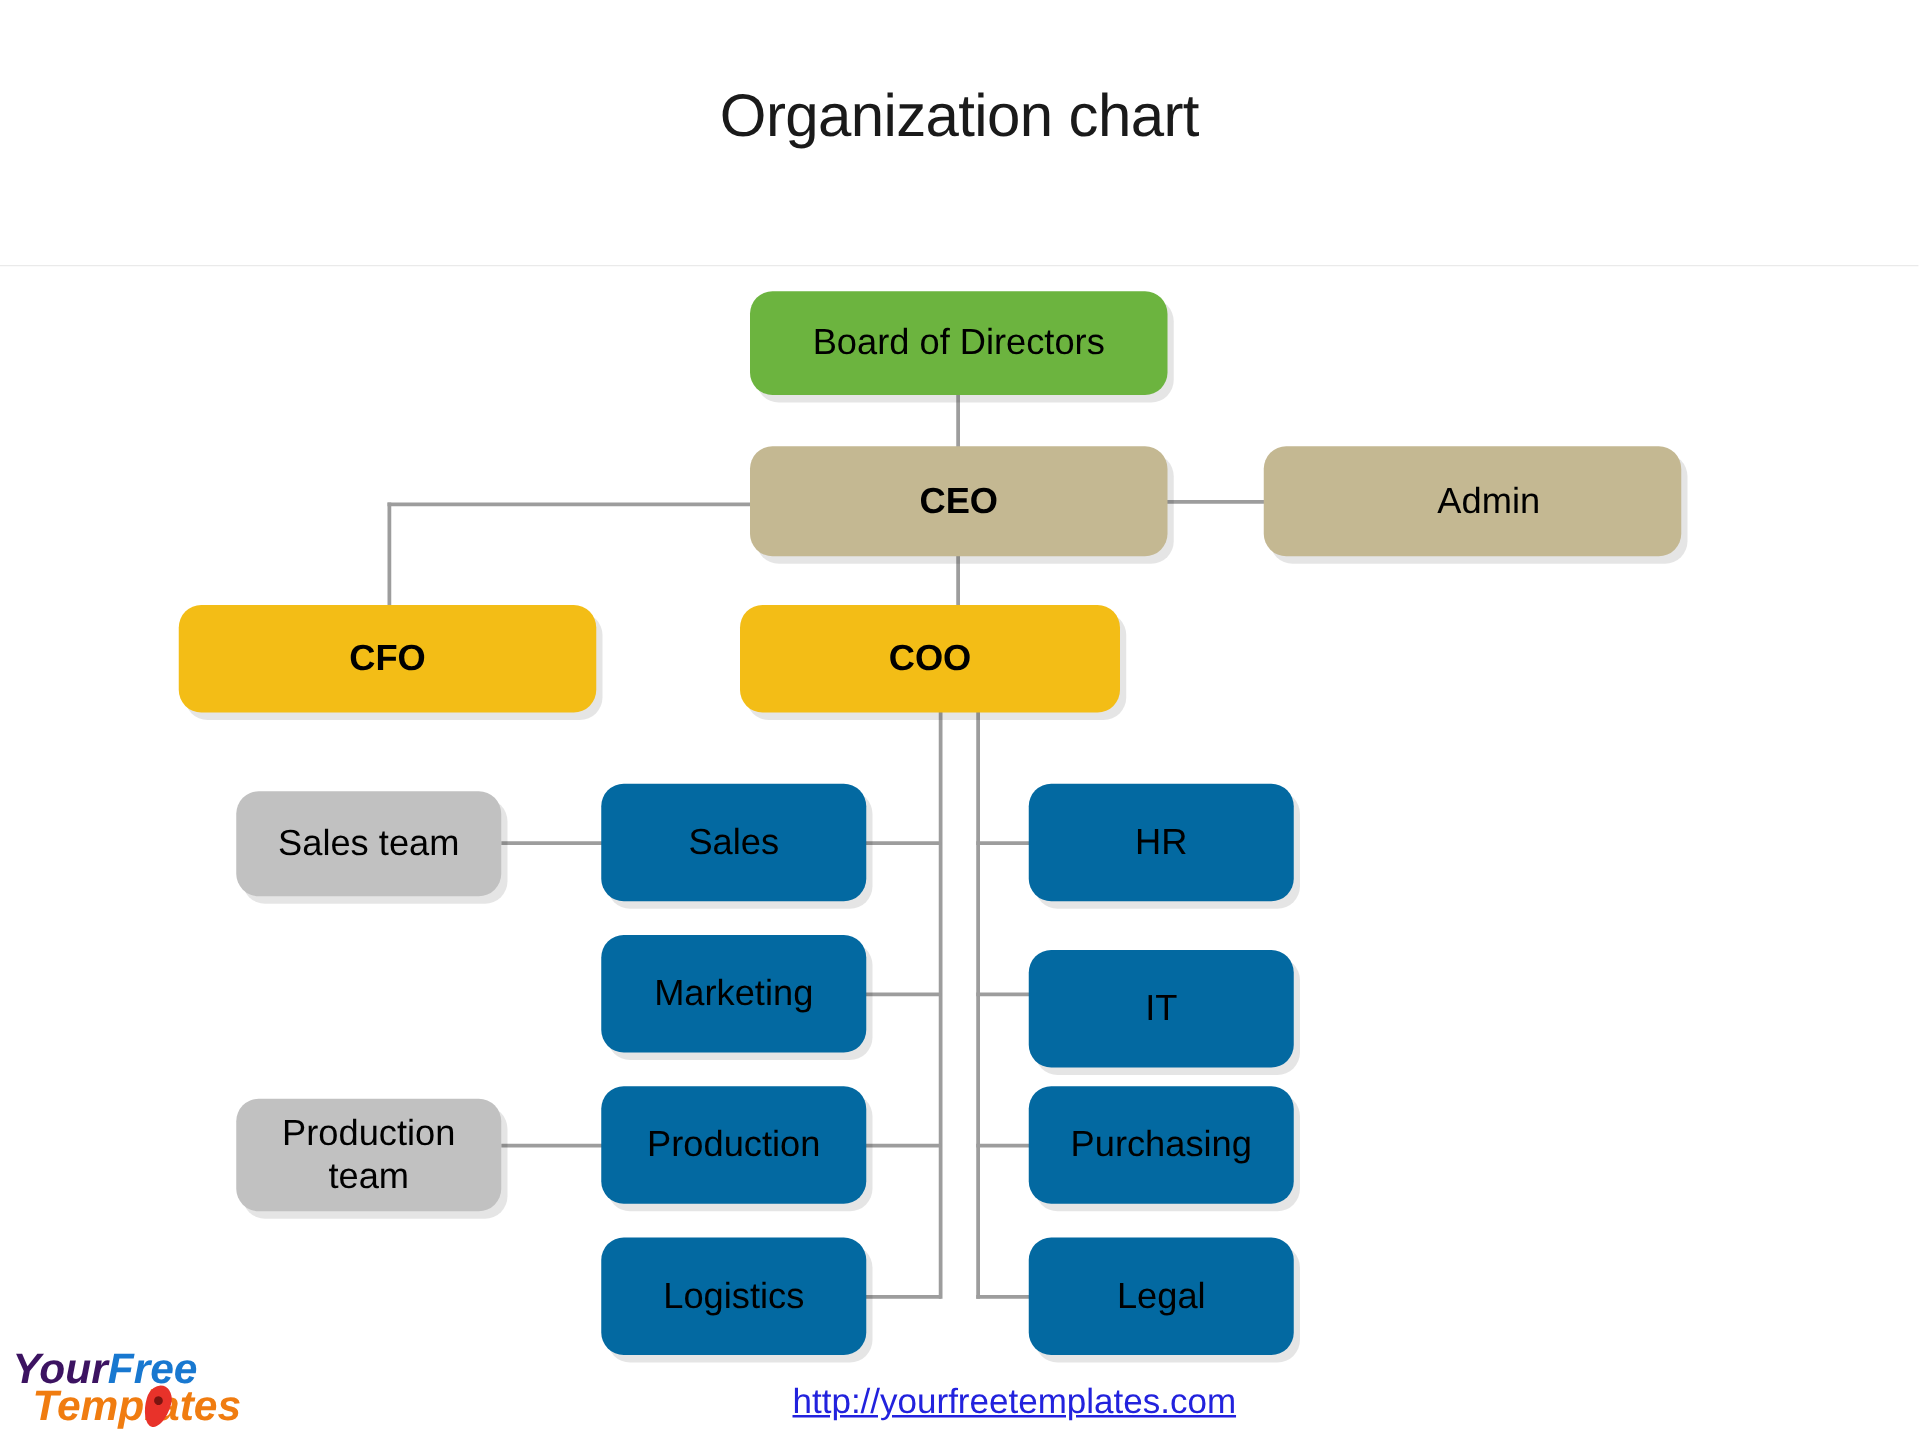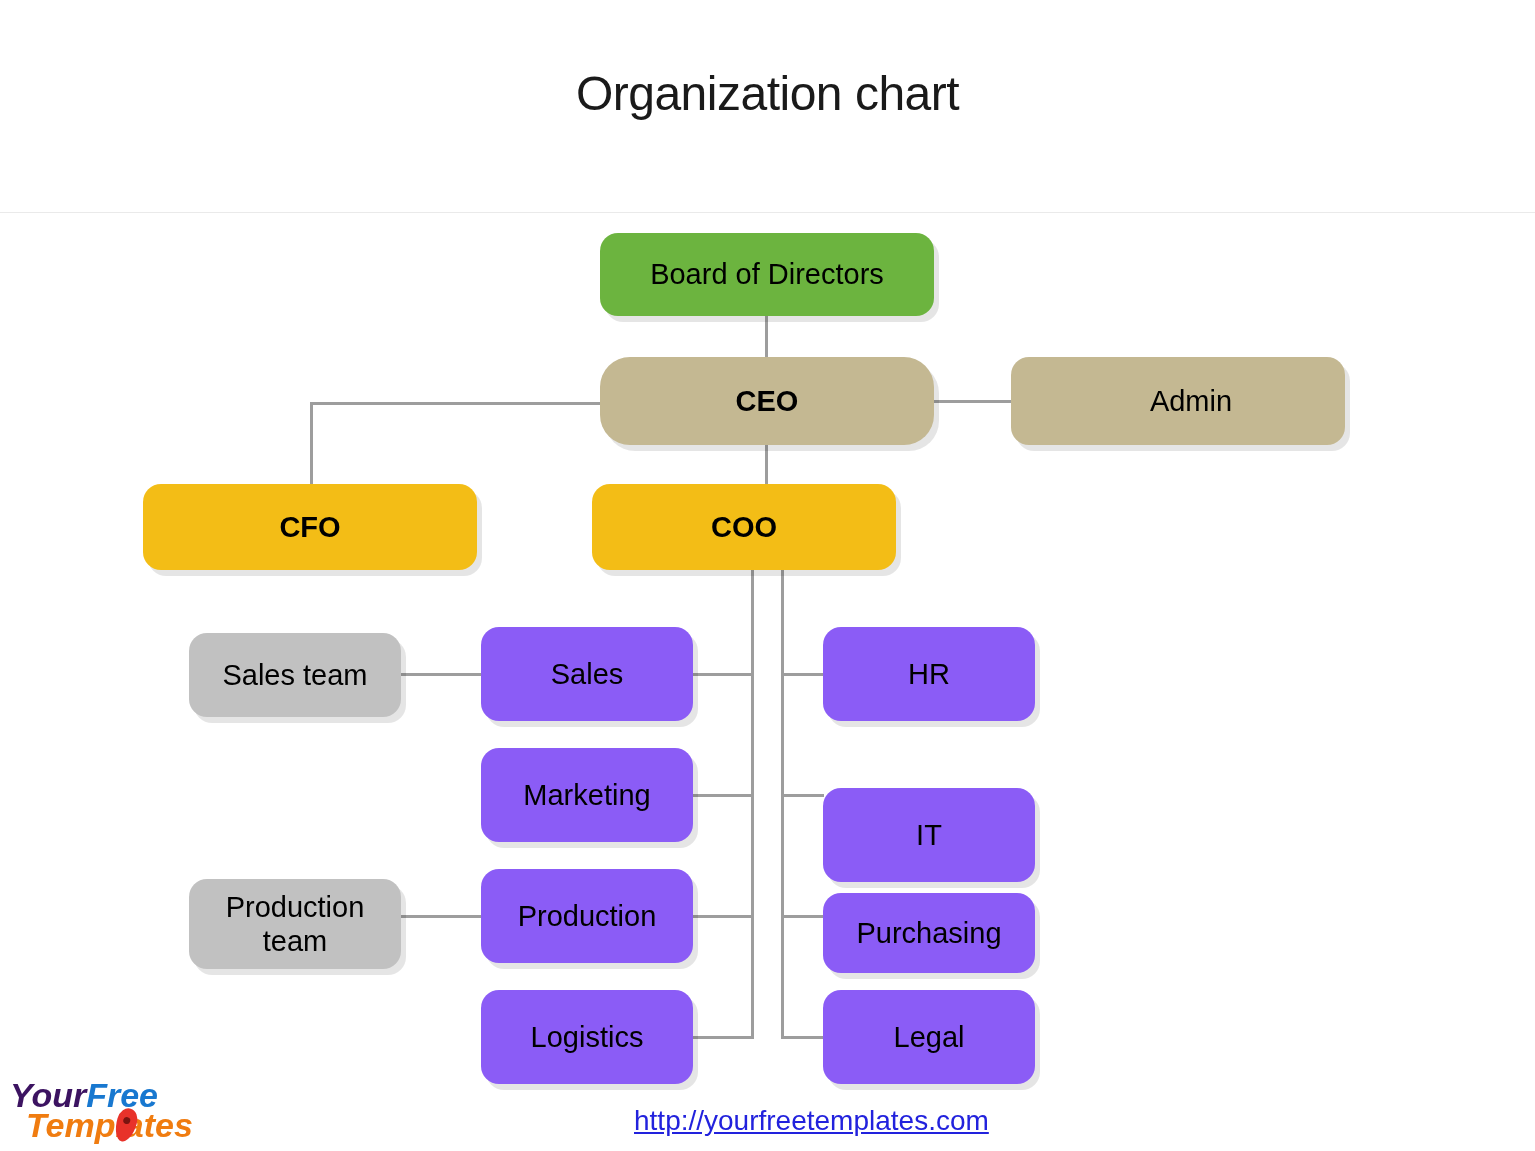--- a/index.html
+++ b/index.html
@@ -65,21 +65,21 @@
     font-weight: 400;
     line-height: 1.18;
     padding: 4px 10px;
     box-shadow: 5px 6px 0 0 rgba(0,0,0,0.10);
     z-index: 3;
   }
   .node.bold { font-weight: 700; }
   .node.green  { background: #6CB43F; }
   .node.tan    { background: #C4B892; }
   .node.yellow { background: #F3BD16; }
-  .node.blue   { background: #8b5cf6; }
+  .node.blue   { background: #0369a1; }
   .node.gray   { background: #C1C1C1; }
 
   
   #url {
     position: absolute;
     left: 634px;
     top: 1105px;
     font-size: 28px;
     color: #2222DD;
     text-decoration: underline;
@@ -171,21 +171,21 @@
   <div class="conn h" style="left:781px; top:915px; width:43px;"></div>
   <div class="conn h" style="left:781px; top:1036px; width:43px;"></div>
 
   <div class="conn h" style="left:401px; top:673px; width:82px;"></div>
   <div class="conn h" style="left:401px; top:915px; width:82px;"></div>
 
   <div class="node green" style="left:600px; top:233px; width:334px; height:83px;">
     <span>Board of Directors</span>
   </div>
 
-  <div class="node tan bold" style="left:600px; top:357px; width:334px; height:88px;border-radius:30px;">
+  <div class="node tan bold" style="left:600px; top:357px; width:334px; height:88px;">
     <span>CEO</span>
   </div>
   <div class="node tan" style="left:1011px; top:357px; width:334px; height:88px;padding-left:36px;">
     <span>Admin</span>
   </div>
 
   <div class="node yellow bold" style="left:143px; top:484px; width:334px; height:86px;">
     <span>CFO</span>
   </div>
   <div class="node yellow bold" style="left:592px; top:484px; width:304px; height:86px;">
@@ -201,24 +201,24 @@
   <div class="node blue" style="left:481px; top:869px; width:212px; height:94px;">
     <span>Production</span>
   </div>
   <div class="node blue" style="left:481px; top:990px; width:212px; height:94px;">
     <span>Logistics</span>
   </div>
 
   <div class="node blue" style="left:823px; top:627px; width:212px; height:94px;">
     <span>HR</span>
   </div>
-  <div class="node blue" style="left:823px; top:788px; width:212px; height:94px;">
+  <div class="node blue" style="left:823px; top:760px; width:212px; height:94px;">
     <span>IT</span>
   </div>
-  <div class="node blue" style="left:823px; top:893px; width:212px; height:80px;">
+  <div class="node blue" style="left:823px; top:869px; width:212px; height:94px;">
     <span>Purchasing</span>
   </div>
   <div class="node blue" style="left:823px; top:990px; width:212px; height:94px;">
     <span>Legal</span>
   </div>
 
   <div class="node gray" style="left:189px; top:633px; width:212px; height:84px;">
     <span>Sales team</span>
   </div>
   <div class="node gray" style="left:189px; top:879px; width:212px; height:90px;">

